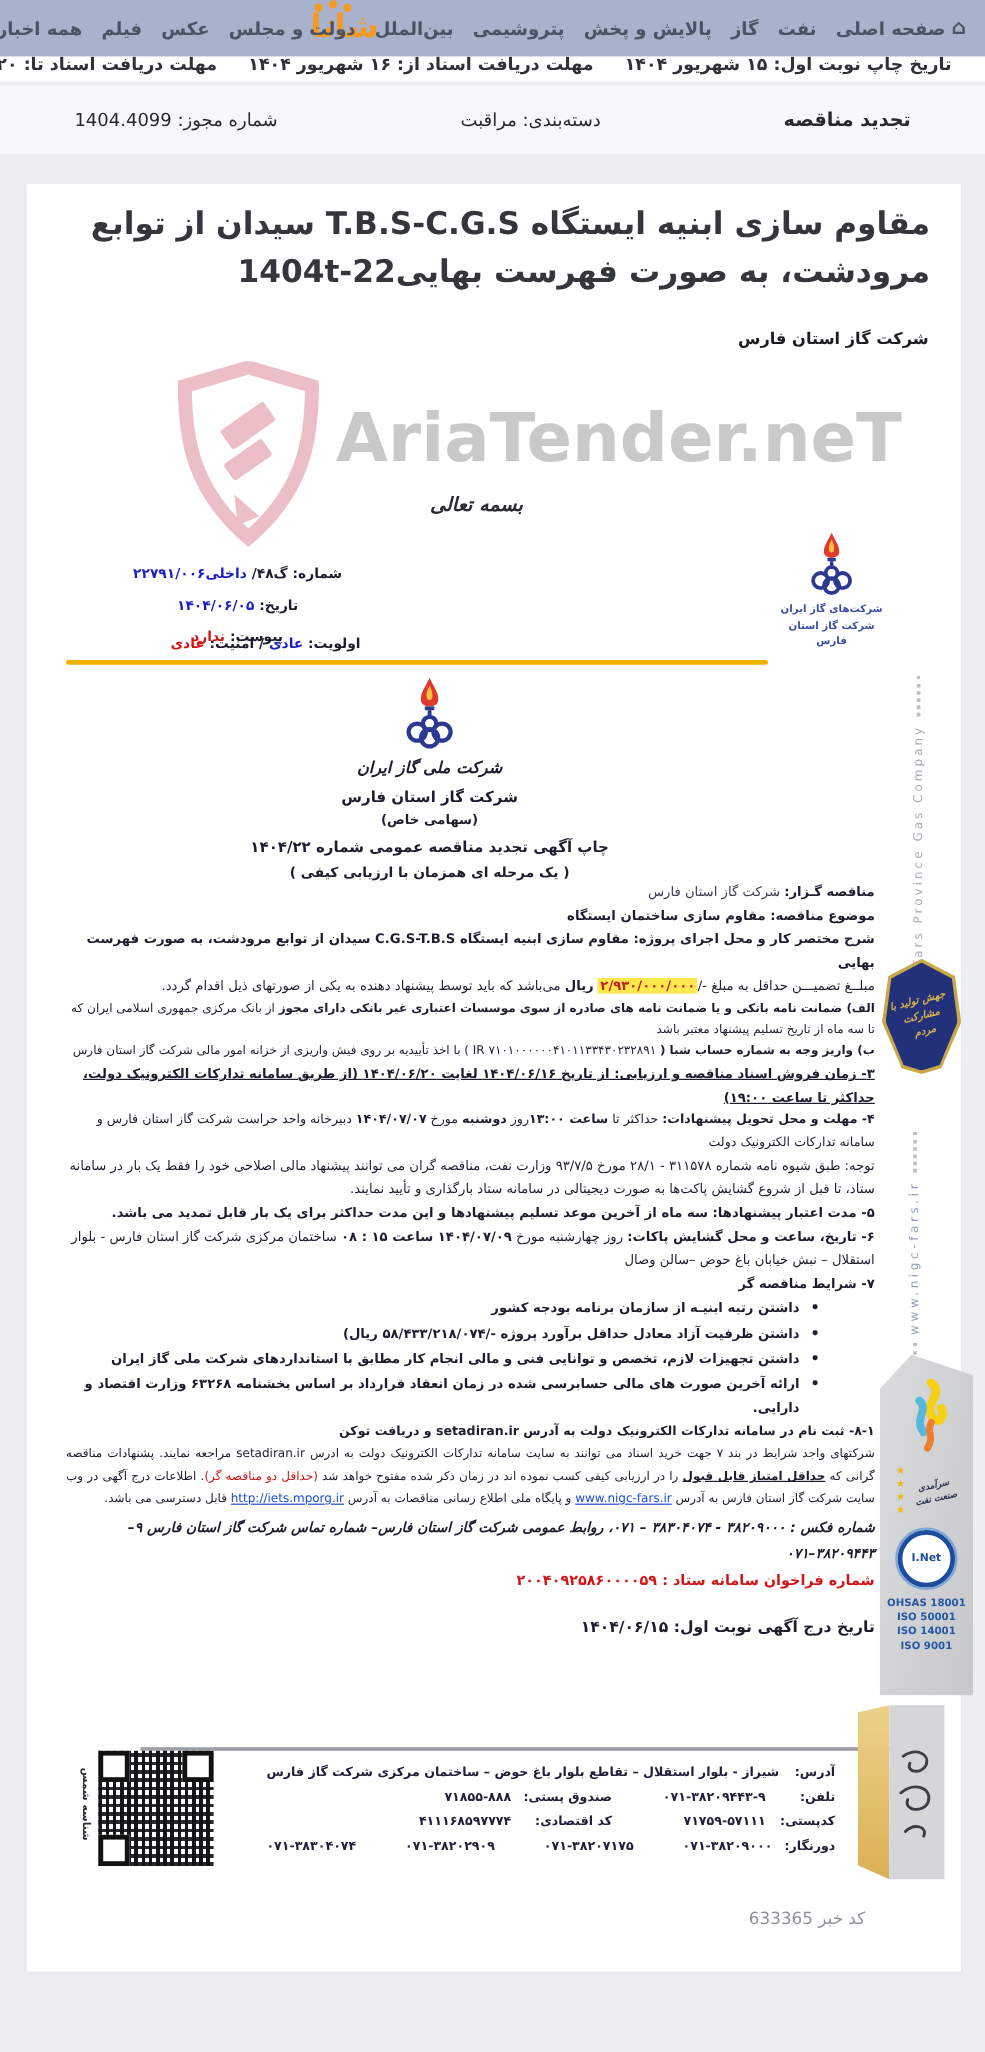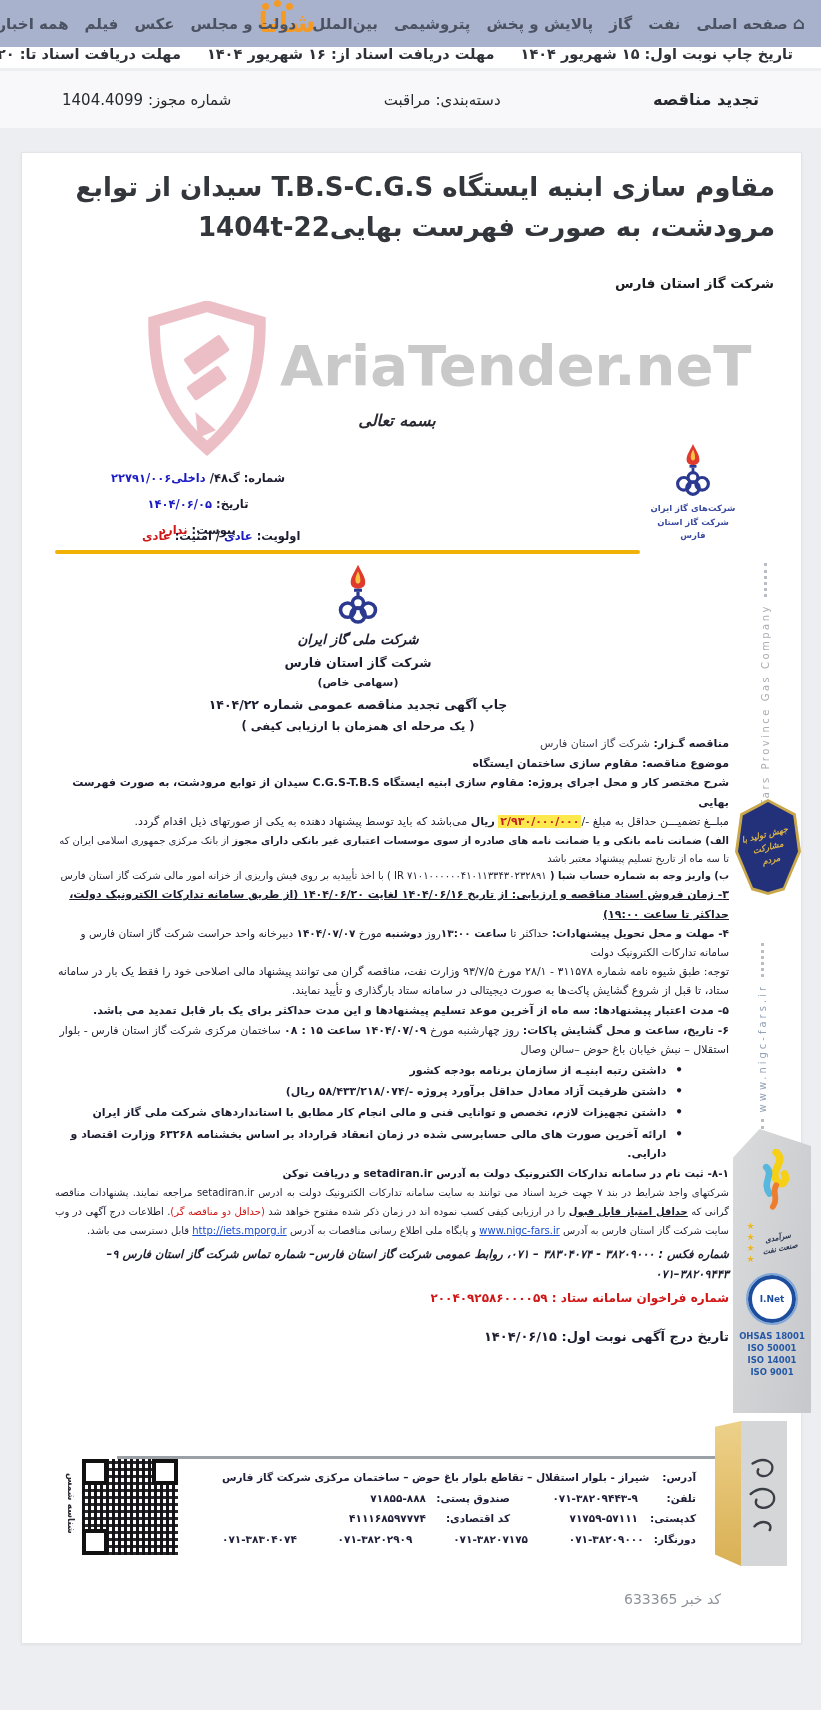--- a/index.html
+++ b/index.html
@@ -265,20 +265,21 @@
         <p class="b">موضوع مناقصه: مقاوم سازی ساختمان ایستگاه</p>
         <p class="b">شرح مختصر کار و محل اجرای پروژه: مقاوم سازی ابنیه ایستگاه C.G.S-T.B.S سیدان از توابع مرودشت، به صورت فهرست بهایی</p>
         <p><span>مبلــغ تضمیـــن حداقل به مبلغ  -/</span><span class="hl">۲/۹۳۰/۰۰۰/۰۰۰</span> <b>ریال</b> <span>می‌باشد که باید توسط پیشنهاد دهنده به یکی از صورتهای ذیل اقدام گردد.</span></p>
         <p class="sm"><b>الف) ضمانت نامه بانکی و یا ضمانت نامه های صادره از سوی موسسات اعتباری غیر بانکی دارای مجوز</b><span> از بانک مرکزی جمهوری اسلامی ایران که تا سه ماه از تاریخ تسلیم پیشنهاد معتبر باشد</span></p>
         <p class="sm"><b>ب) واریز وجه به شماره حساب شبا (</b> <span dir="ltr">IR ۷۱۰۱۰۰۰۰۰۰۴۱۰۱۱۳۳۴۳۰۲۳۲۸۹۱</span> <span>) با اخذ تأییدیه بر روی فیش واریزی از خزانه امور مالی شرکت گاز استان فارس</span></p>
         <p><b class="und">۳- زمان فروش اسناد مناقصه و ارزیابی: از تاریخ ۱۴۰۴/۰۶/۱۶ لغایت ۱۴۰۴/۰۶/۲۰ (از طریق سامانه تدارکات الکترونیک دولت، حداکثر تا ساعت ۱۹:۰۰)</b></p>
         <p class="sm2"><b>۴- مهلت و محل تحویل پیشنهادات:</b> <span>حداکثر تا </span><b>ساعت ۱۳:۰۰</b><span>روز </span><b>دوشنبه</b><span> مورخ </span><b>۱۴۰۴/۰۷/۰۷</b><span> دبیرخانه واحد حراست شرکت گاز استان فارس و سامانه تدارکات الکترونیک دولت</span></p>
         <p>توجه: طبق شیوه نامه شماره ۳۱۱۵۷۸ - ۲۸/۱ مورخ ۹۳/۷/۵ وزارت نفت، مناقصه گران می توانند پیشنهاد مالی اصلاحی خود را فقط یک بار در سامانه ستاد، تا قبل از شروع گشایش پاکت‌ها به صورت دیجیتالی در سامانه ستاد بارگذاری و تأیید نمایند.</p>
         <p class="b">۵- مدت اعتبار پیشنهادها: سه ماه از آخرین موعد تسلیم پیشنهادها و این مدت حداکثر برای یک بار قابل تمدید می باشد.</p>
         <p><b>۶- تاریخ، ساعت و محل گشایش پاکات:</b> <span>روز چهارشنبه مورخ </span><b>۱۴۰۴/۰۷/۰۹</b><b> ساعت ۱۵ : ۰۸</b><span> ساختمان مرکزی شرکت گاز استان فارس - بلوار استقلال – نبش خیابان باغ حوض –سالن وصال</span></p>
+        <p class="b">۷- شرایط مناقصه گر</p>
         <div class="blist">
           <div class="bl-row">
               <span class="blt">•</span>
               <span>داشتن رتبه ابنیـه از سازمان برنامه بودجه کشور</span>
             </div>
           <div class="bl-row">
               <span class="blt">•</span>
               <span>داشتن ظرفیت آزاد معادل حداقل برآورد پروژه  -/۵۸/۴۳۳/۲۱۸/۰۷۴ ریال)</span>
             </div>
           <div class="bl-row">

